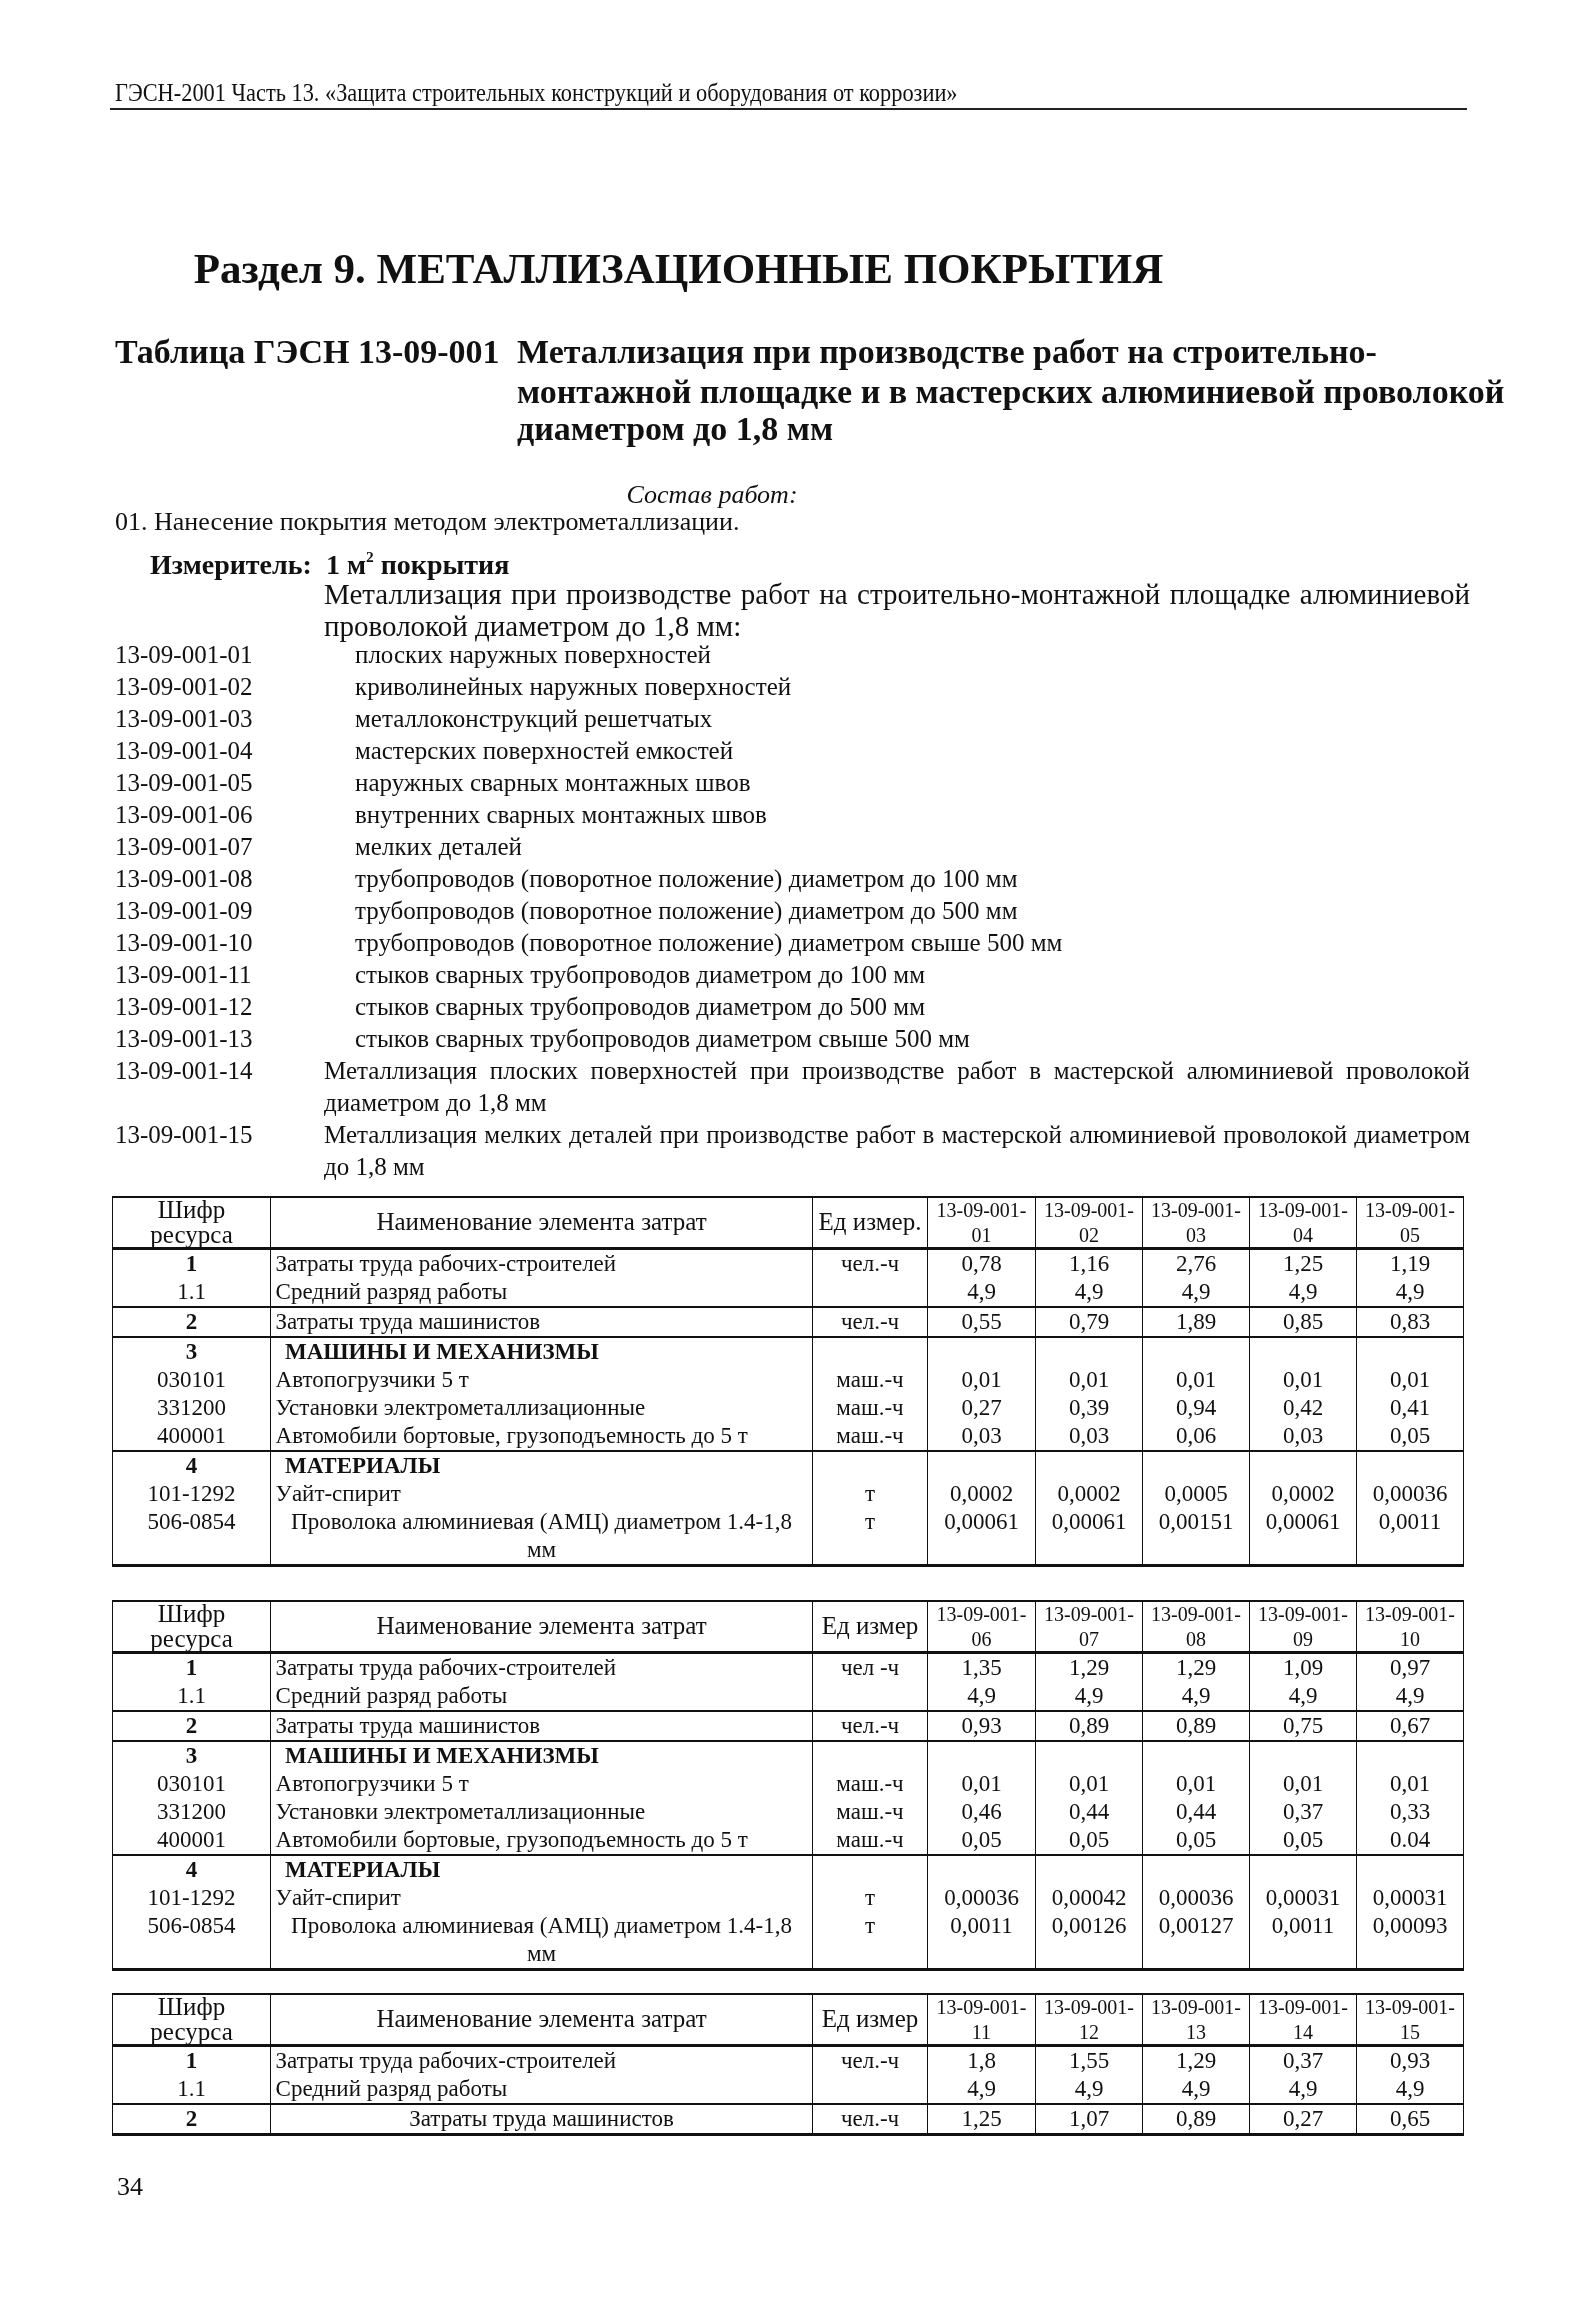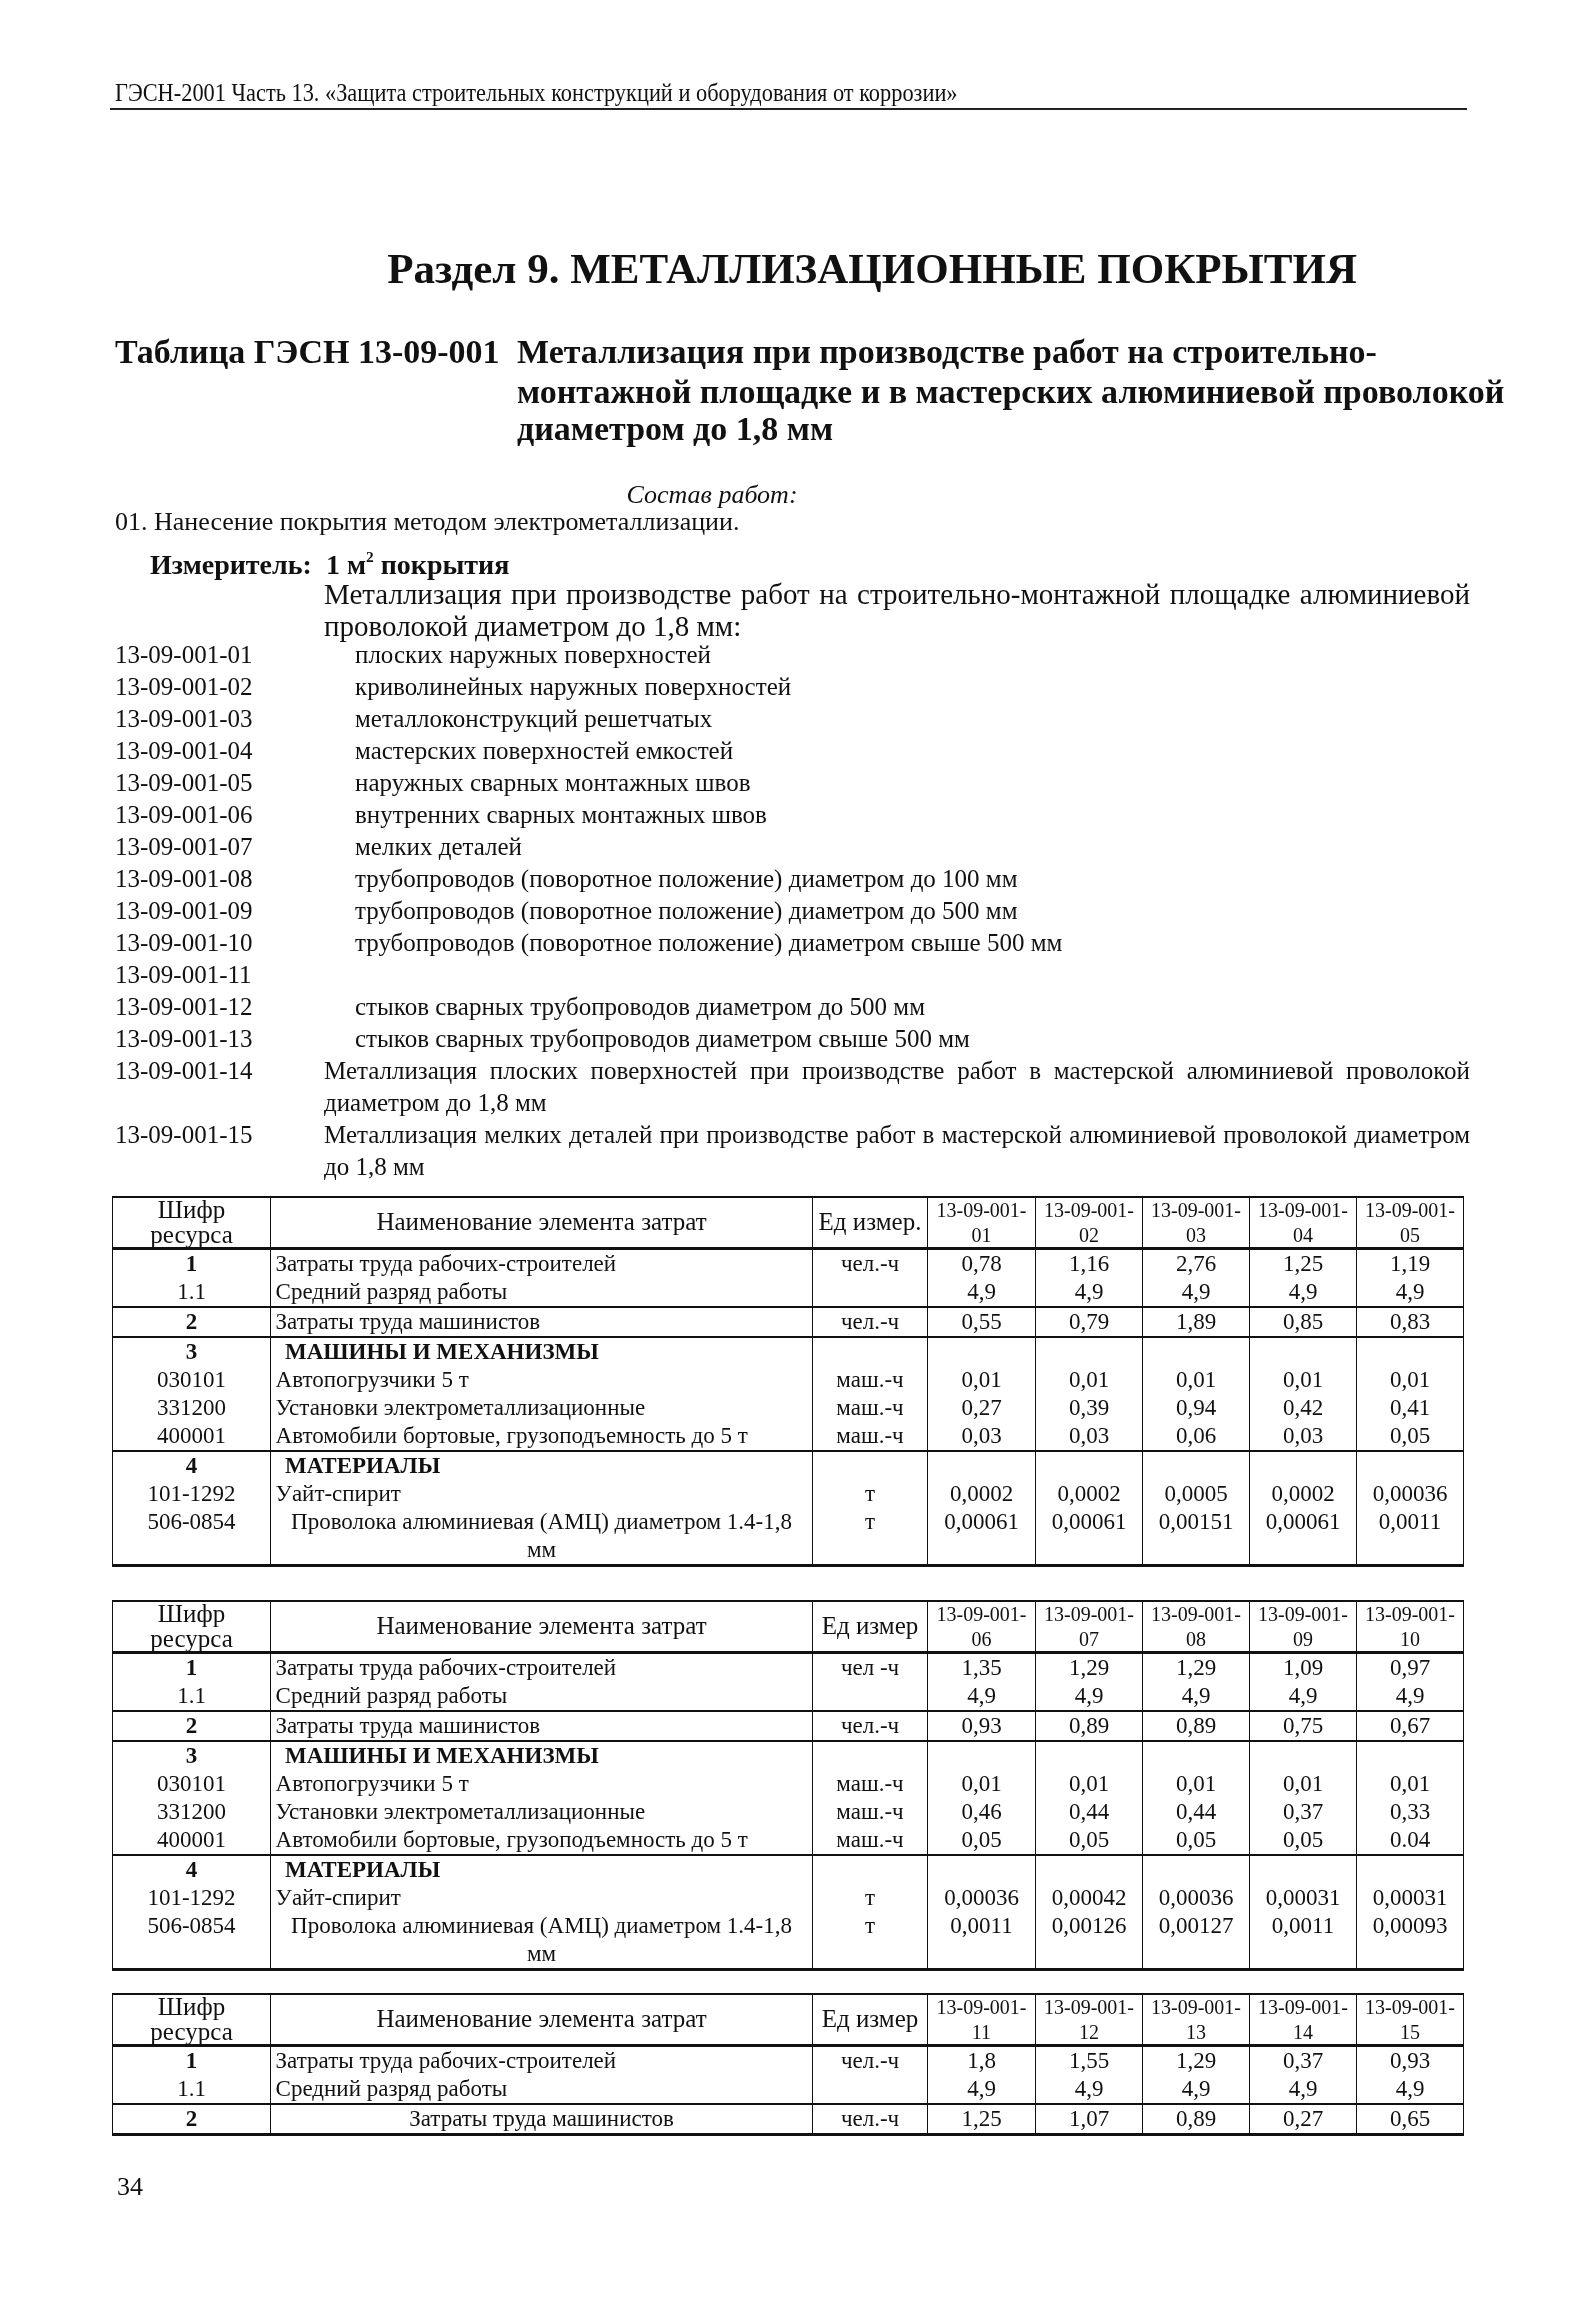--- a/index.html
+++ b/index.html
@@ -7,21 +7,21 @@
     width: 1591px; height: 2307px; position: relative; overflow: hidden;
     font-family: "Liberation Serif", "DejaVu Serif", serif; color: #111;
   }
   .abs { position: absolute; }
   .running-header {
     left: 115px; top: 77px; font-size: 26px; line-height: 31px;
     transform: scaleX(0.86); transform-origin: left top; white-space: nowrap;
   }
   .header-rule { left: 110px; top: 108px; width: 1357px; height: 2.3px; background: #222; }
   .section-title {
-    left: 0; width: 1357px; top: 246px; text-align: right; font-weight: bold;
+    left: 0; width: 1357px; top: 246px; text-align: center; font-weight: bold;
     font-size: 43px; line-height: 46px; white-space: nowrap;
   }
   .table-heading { font-weight: bold; font-size: 34px; line-height: 38px; white-space: nowrap; }
   .th-prefix { left: 115px; top: 333px; }
   .th-line1 { left: 517px; top: 333px; }
   .th-line2 { left: 517px; top: 373px; }
   .th-line3 { left: 517px; top: 410px; }
   .composition-title {
     left: 0; width: 1424px; top: 480px; text-align: center; font-style: italic;
     font-size: 26px; line-height: 29px;
@@ -120,20 +120,21 @@
     <div class="list-row">
       <div class="list-code">13-09-001-09</div>
       <div class="list-desc indent">трубопроводов (поворотное положение) диаметром до 500 мм</div>
     </div>
     <div class="list-row">
       <div class="list-code">13-09-001-10</div>
       <div class="list-desc indent">трубопроводов (поворотное положение) диаметром свыше 500 мм</div>
     </div>
     <div class="list-row">
       <div class="list-code">13-09-001-11</div>
+      <div class="list-desc indent">стыков сварных трубопроводов диаметром до 100 мм</div>
     </div>
     <div class="list-row">
       <div class="list-code">13-09-001-12</div>
       <div class="list-desc indent">стыков сварных трубопроводов диаметром до 500 мм</div>
     </div>
     <div class="list-row">
       <div class="list-code">13-09-001-13</div>
       <div class="list-desc indent">стыков сварных трубопроводов диаметром свыше 500 мм</div>
     </div>
     <div class="list-row">

